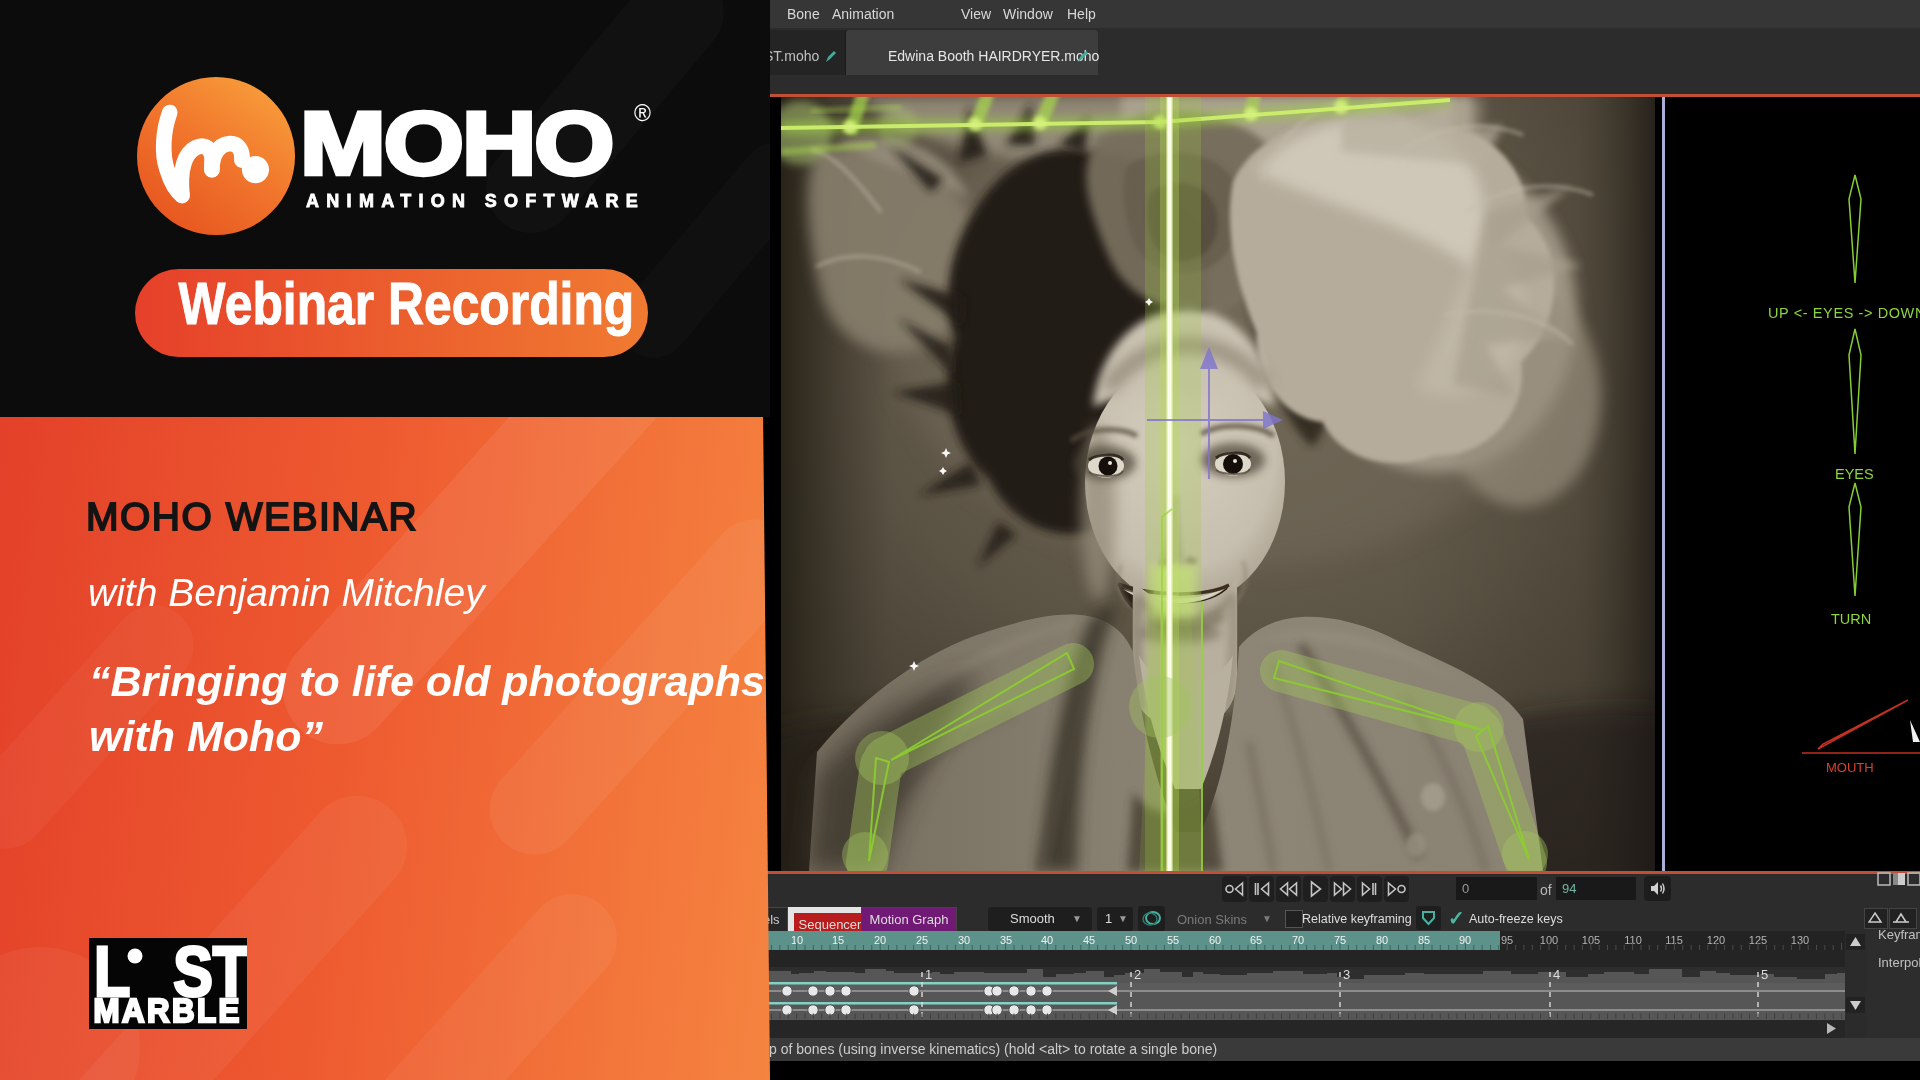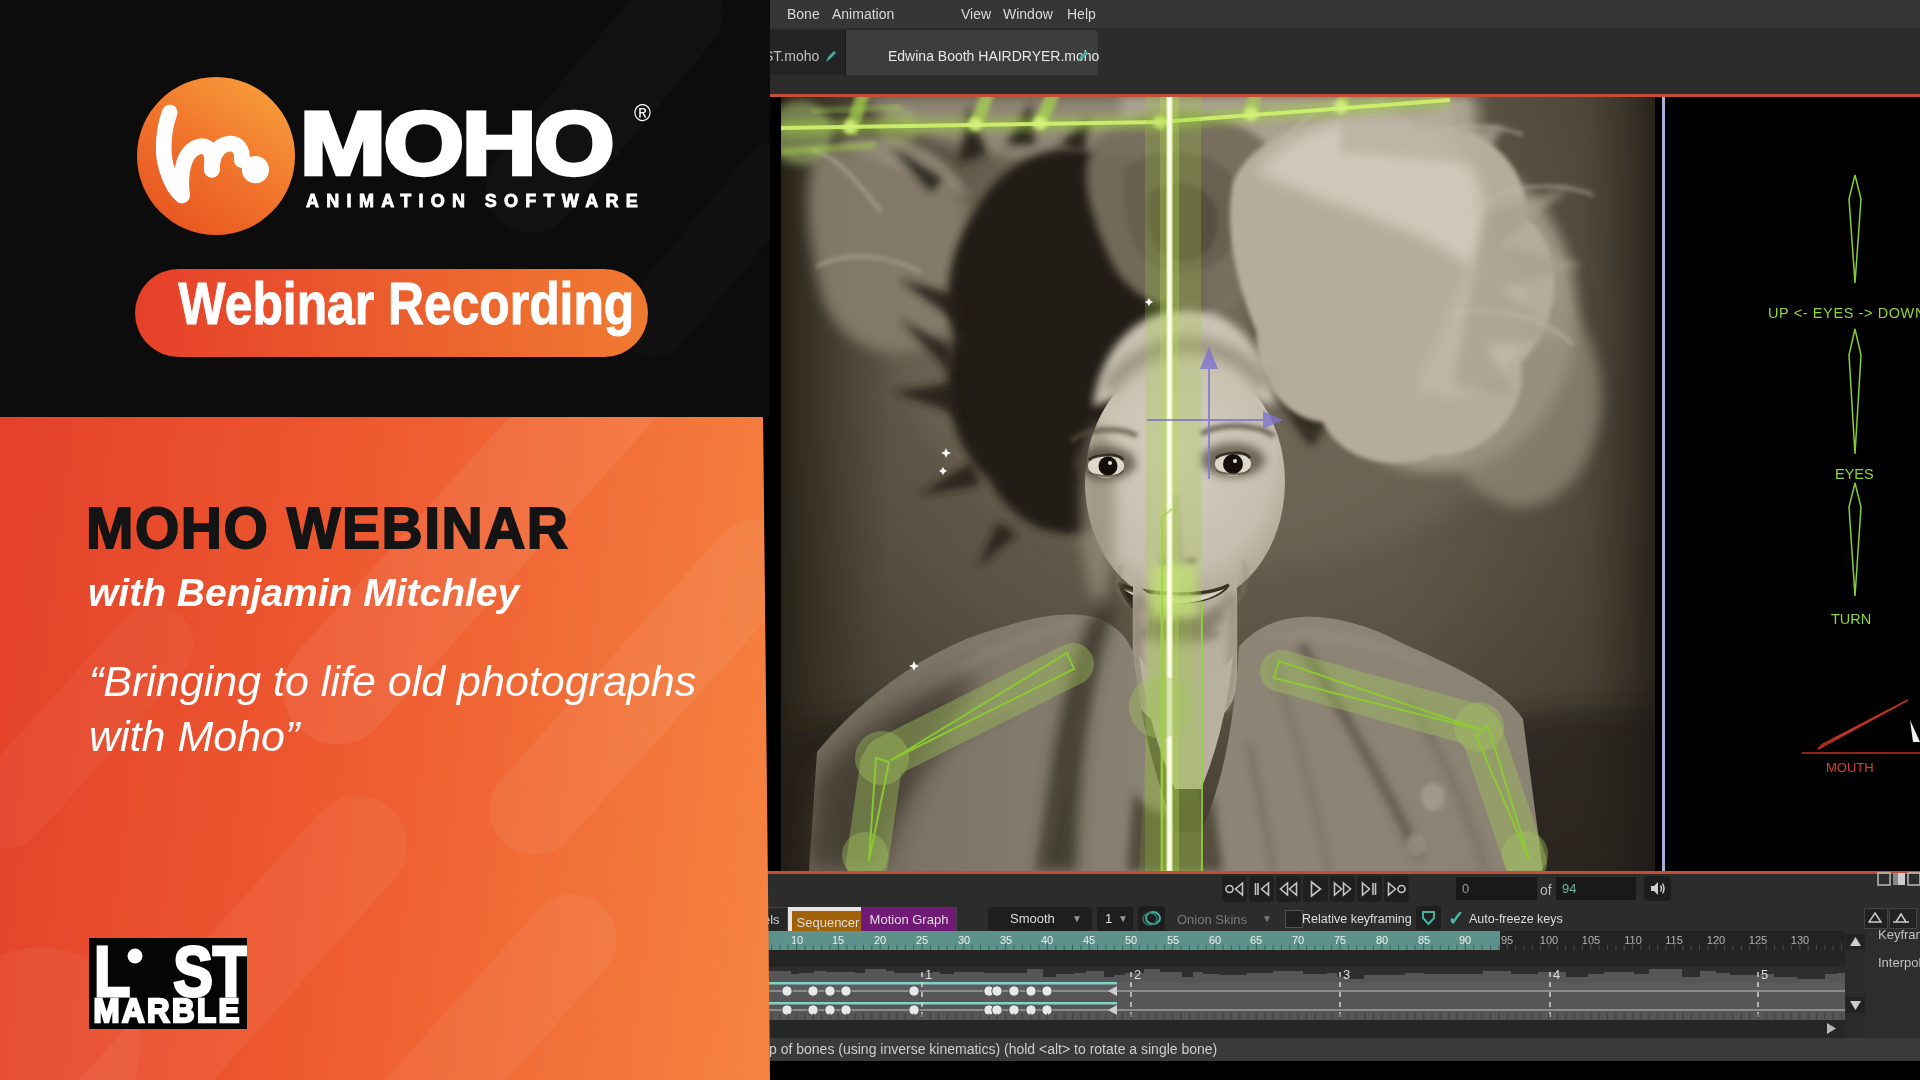--- a/index.html
+++ b/index.html
@@ -281,21 +281,21 @@
   <div class="abs" style="left:1456px;top:877px;width:75px;height:23px;background:#191919;color:#999;font-size:13px;padding-left:6px;line-height:23px;">0</div>
   <div class="abs" style="left:1540px;top:882px;color:#b8b8b8;font-size:14px;">of</div>
   <div class="abs" style="left:1644px;top:876px;width:27px;height:25px;background:#1d1d1d;border-radius:4px;"></div>
   <svg class="abs" style="left:1649px;top:880px;" width="18" height="17" viewBox="0 0 18 17">
       <path d="M2 6 H5 L9 2 V15 L5 11 H2 Z" fill="#d0d0d0"></path>
       <path d="M11.5 5.5 Q13.5 8.5 11.5 11.5 M13.5 3.5 Q16.5 8.5 13.5 13.5" stroke="#d0d0d0" stroke-width="1.4" fill="none"></path>
     </svg>
   <div class="abs" style="left:1556px;top:877px;width:74px;height:23px;background:#191919;color:#72b3a3;font-size:13px;padding-left:6px;line-height:23px;">94</div>
 
   <div class="abs" style="left:763px;top:907px;width:24px;height:24px;background:#262626;border:1px solid #444;border-left:none;color:#ccc;font-size:13px;line-height:23px;">els</div>
-  <div class="abs" style="left:788px;top:907px;width:72px;height:24px;background:#a16207;border:4px solid #e5e5e5;color:#ddd;font-size:13px;line-height:23px;text-align:center;">Sequencer</div>
+  <div class="abs" style="left:788px;top:907px;width:72px;height:24px;background:#b91c1c;border:6px solid #e5e5e5;color:#ddd;font-size:13px;line-height:23px;text-align:center;">Sequencer</div>
   <div class="abs" style="left:861px;top:907px;width:94px;height:24px;background:#701a75;border:1px solid #444;color:#ddd;font-size:13px;line-height:23px;text-align:center;">Motion Graph</div>
   <div class="abs" style="left:988px;top:907px;width:104px;height:24px;background:#1e1e1e;border-radius:3px;color:#ddd;font-size:13px;line-height:24px;">
      <span style="margin-left:22px;">Smooth</span><span style="position:absolute;right:10px;color:#999;font-size:10px;">▼</span></div>
   <div class="abs" style="left:1097px;top:907px;width:36px;height:24px;background:#1e1e1e;border-radius:3px;color:#ddd;font-size:13px;line-height:24px;">
      <span style="margin-left:8px;">1</span><span style="position:absolute;right:5px;color:#999;font-size:10px;">▼</span></div>
   <div class="abs" style="left:1138px;top:906px;width:27px;height:25px;background:#1e1e1e;border-radius:3px;"></div>
   <svg class="abs" style="left:1142px;top:909px;" width="20" height="18">
       <ellipse cx="11" cy="9" rx="7" ry="6" fill="none" stroke="#49b0a0" stroke-width="2"></ellipse>
       <ellipse cx="8" cy="10" rx="7" ry="6" fill="none" stroke="#2a7a6e" stroke-width="1.5"></ellipse>
     </svg>
@@ -494,23 +494,23 @@
     <circle cx="79" cy="60" r="10" fill="#fff"></circle>
   </svg>
   <div class="abs" id="mohotext" style="left:300px;top:92px;color:#fff;font-size:103px;font-weight:bold;letter-spacing:-2px;-webkit-text-stroke:5px #fff;transform:scaleY(0.87);transform-origin:0 0;">MOHO</div>
   <div class="abs" style="left:634px;top:100px;color:#fff;font-size:23px;">®</div>
   <div class="abs" id="anim" style="left:306px;top:191px;color:#fff;font-size:18px;font-weight:bold;letter-spacing:7.3px;-webkit-text-stroke:0.8px #fff;">ANIMATION SOFTWARE</div>
 
   <div class="abs" style="left:135px;top:269px;width:513px;height:88px;border-radius:44px;
       background:linear-gradient(90deg,#e6402a 0%,#f07a31 100%);"></div>
   <div class="abs" id="pilltext" style="left:135px;top:269px;width:513px;text-align:center;color:#fff;font-size:60px;font-weight:bold;-webkit-text-stroke:1px #fff;transform:scaleX(0.83);transform-origin:center;white-space:nowrap;">Webinar Recording</div>
 
-  <div class="abs" id="mw" style="left:86px;top:495px;color:#141414;font-size:57px;font-weight:bold;-webkit-text-stroke:1.8px #141414;letter-spacing:1.5px;">MOHO WEBINAR</div>
-  <div class="abs" id="wbm" style="left:88px;top:571px;color:#fff;font-size:39px;font-weight:bold;font-style:italic;">with Benjamin Mitchley</div>
-  <div class="abs" id="quote" style="left:89px;top:654px;color:#fff;font-size:43px;font-style:italic;line-height:55px;">“Bringing to life old photographs<br>with Moho”</div>
+  <div class="abs" id="mw" style="left:86px;top:495px;color:#141414;font-size:39px;font-weight:normal;-webkit-text-stroke:1.8px #141414;letter-spacing:1.5px;">MOHO WEBINAR</div>
+  <div class="abs" id="wbm" style="left:88px;top:571px;color:#fff;font-size:39px;font-weight:normal;font-style:italic;">with Benjamin Mitchley</div>
+  <div class="abs" id="quote" style="left:89px;top:654px;color:#fff;font-size:43px;font-style:italic;line-height:55px;font-weight:bold;">“Bringing to life old photographs<br>with Moho”</div>
 
   <svg class="abs" style="left:89px;top:938px;" width="158" height="91" viewBox="0 0 158 91">
     <rect x="0" y="0" width="158" height="91" fill="#050505"></rect>
     <g fill="#fff" stroke="#fff" font-family="Liberation Sans" font-weight="bold">
       <g transform="scale(0.85 1)" font-size="70" stroke-width="3">
         <text x="6" y="58">L</text>
           <text x="99" y="58">ST</text>
       </g>
       <g transform="scale(0.92 1)" font-size="34" stroke-width="2.4" letter-spacing="2.6">
         <text x="5" y="84">MARBLE</text>

